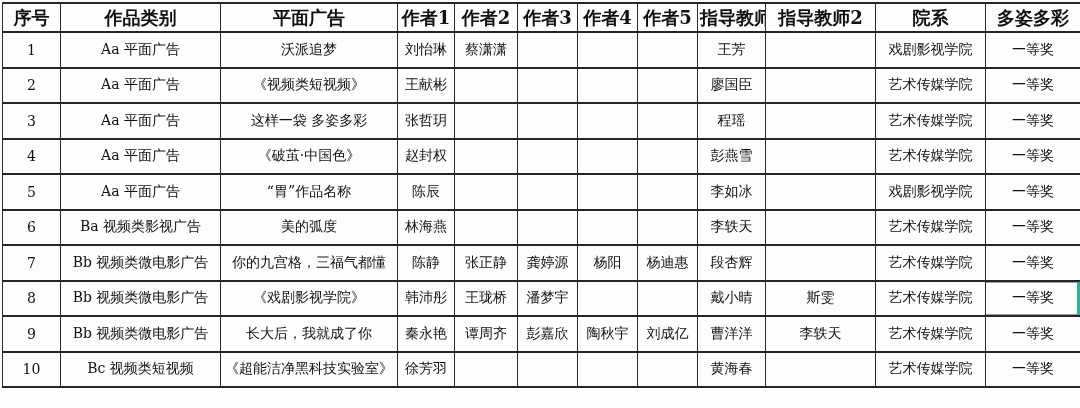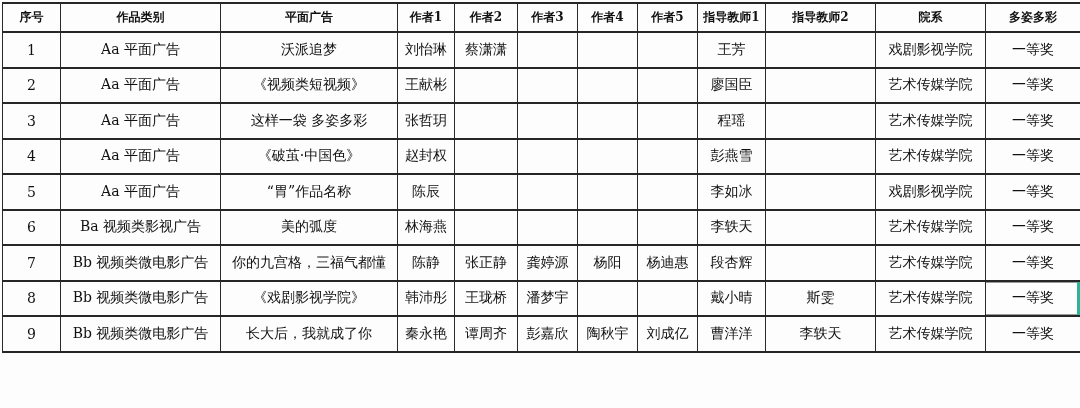--- a/index.html
+++ b/index.html
@@ -31,21 +31,21 @@
     text-align: center;
     vertical-align: middle;
     padding: 0 2px;
     overflow: hidden;
     white-space: nowrap;
     color: #111;
   }
   thead tr { height: 29px; }
   tbody tr { height: 35.5px; }
   th {
-    font-size: 12px;
+    font-size: 18px;
     font-weight: bold;
     margin-top: 36px;
   }
   td {
     font-size: 14px;
     font-weight: normal;
   }
   td.selected-cell {
     position: relative;
     box-shadow: inset 0 1px 0 #9a9a9a, inset 0 -1px 0 #9a9a9a;
@@ -214,15 +214,29 @@
           <td>秦永艳</td>
           <td>谭周齐</td>
           <td>彭嘉欣</td>
           <td>陶秋宇</td>
           <td>刘成亿</td>
           <td>曹洋洋</td>
           <td>李轶天</td>
           <td>艺术传媒学院</td>
           <td>一等奖</td>
         </tr>
+        <tr>
+          <td>10</td>
+          <td>Bc 视频类短视频</td>
+          <td>《超能洁净黑科技实验室》</td>
+          <td>徐芳羽</td>
+          <td></td>
+          <td></td>
+          <td></td>
+          <td></td>
+          <td>黄海春</td>
+          <td></td>
+          <td>艺术传媒学院</td>
+          <td>一等奖</td>
+        </tr>
       </tbody>
   </table>
 </div>
 
 </body></html>

